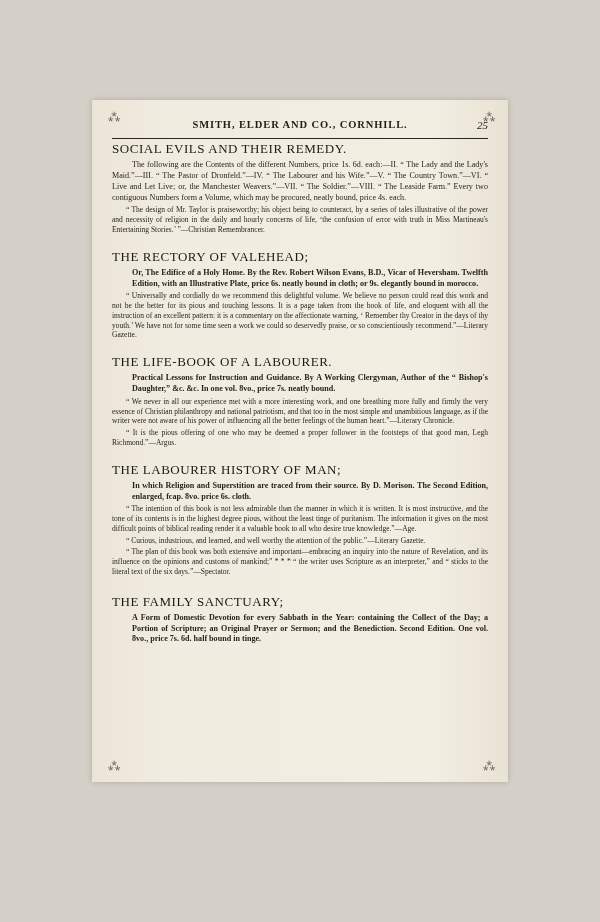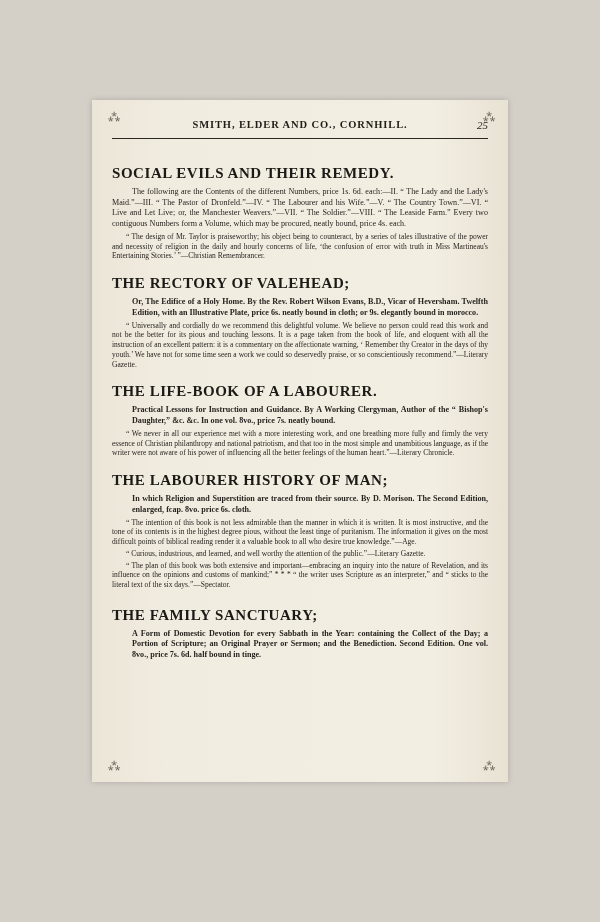--- a/index.html
+++ b/index.html
@@ -53,21 +53,21 @@
   }
   .corner.tl { left: -4px; top: -6px; }
   .corner.tr { right: -4px; top: -6px; }
   .corner.bl { left: -4px; bottom: -6px; }
   .corner.br { right: -4px; bottom: -6px; }
 
   .header {
     position: relative;
     height: 20px;
     border-bottom: 1.5px solid #2a2722;
-    margin-bottom: 25px;
+    margin-bottom: 1px;
   }
   .running-title {
     position: absolute;
     left: 0; right: 0;
     top: 1px;
     text-align: center;
     font-size: 10.5px;
     letter-spacing: 0.9px;
     font-weight: bold;
     color: #201d18;
@@ -84,22 +84,22 @@
   }
 
   .content {
     color: #272420;
     font-size: 8.1px;
     line-height: 1.33;
     text-align: justify;
   }
   .sect { margin-bottom: 9px; }
   .sect-title {
-    font-size: 15px;
-    font-weight: bold;
+    font-size: 13px;
+    font-weight: normal;
     letter-spacing: 0.55px;
     margin-bottom: 3px;
     color: #1c1a16;
   }
   .body-para {
     text-indent: 20px;
     margin: 0 0 2px 0;
   }
   .ind-para {
     margin: 0 0 2px 0;
@@ -149,20 +149,21 @@
             <p class="ind-para">Or, The Edifice of a Holy Home. By the Rev. Robert Wilson Evans, B.D., Vicar of Heversham. Twelfth Edition, with an Illustrative Plate, price 6s. neatly bound in cloth; or 9s. elegantly bound in morocco.</p>
             <p class="quote">“ Universally and cordially do we recommend this delightful volume. We believe no person could read this work and not be the better for its pious and touching lessons. It is a page taken from the book of life, and eloquent with all the instruction of an excellent pattern: it is a commentary on the affectionate warning, ‘ Remember thy Creator in the days of thy youth.’ We have not for some time seen a work we could so deservedly praise, or so conscientiously recommend.”—Literary Gazette.</p>
           </div>
 
           <div class="spacer-sm"></div>
 
           <div class="sect">
             <div class="sect-title">THE LIFE-BOOK OF A LABOURER.</div>
             <p class="ind-para">Practical Lessons for Instruction and Guidance. By A Working Clergyman, Author of the “ Bishop's Daughter,” &amp;c. &amp;c. In one vol. 8vo., price 7s. neatly bound.</p>
             <p class="quote">“ We never in all our experience met with a more interesting work, and one breathing more fully and firmly the very essence of Christian philanthropy and national patriotism, and that too in the most simple and unambitious language, as if the writer were not aware of his power of influencing all the better feelings of the human heart.”—Literary Chronicle.</p>
+            <p class="quote">“ It is the pious offering of one who may be deemed a proper follower in the footsteps of that good man, Legh Richmond.”—Argus.</p>
           </div>
 
           <div class="spacer-sm"></div>
 
           <div class="sect">
             <div class="sect-title">THE LABOURER HISTORY OF MAN;</div>
             <p class="ind-para">In which Religion and Superstition are traced from their source. By D. Morison. The Second Edition, enlarged, fcap. 8vo. price 6s. cloth.</p>
             <p class="quote">“ The intention of this book is not less admirable than the manner in which it is written. It is most instructive, and the tone of its contents is in the highest degree pious, without the least tinge of puritanism. The information it gives on the most difficult points of biblical reading render it a valuable book to all who desire true knowledge.”—Age.</p>
             <p class="quote">“ Curious, industrious, and learned, and well worthy the attention of the public.”—Literary Gazette.</p>
             <p class="quote">“ The plan of this book was both extensive and important—embracing an inquiry into the nature of Revelation, and its influence on the opinions and customs of mankind;” * * * “ the writer uses Scripture as an interpreter,” and “ sticks to the literal text of the six days.”—Spectator.</p>

